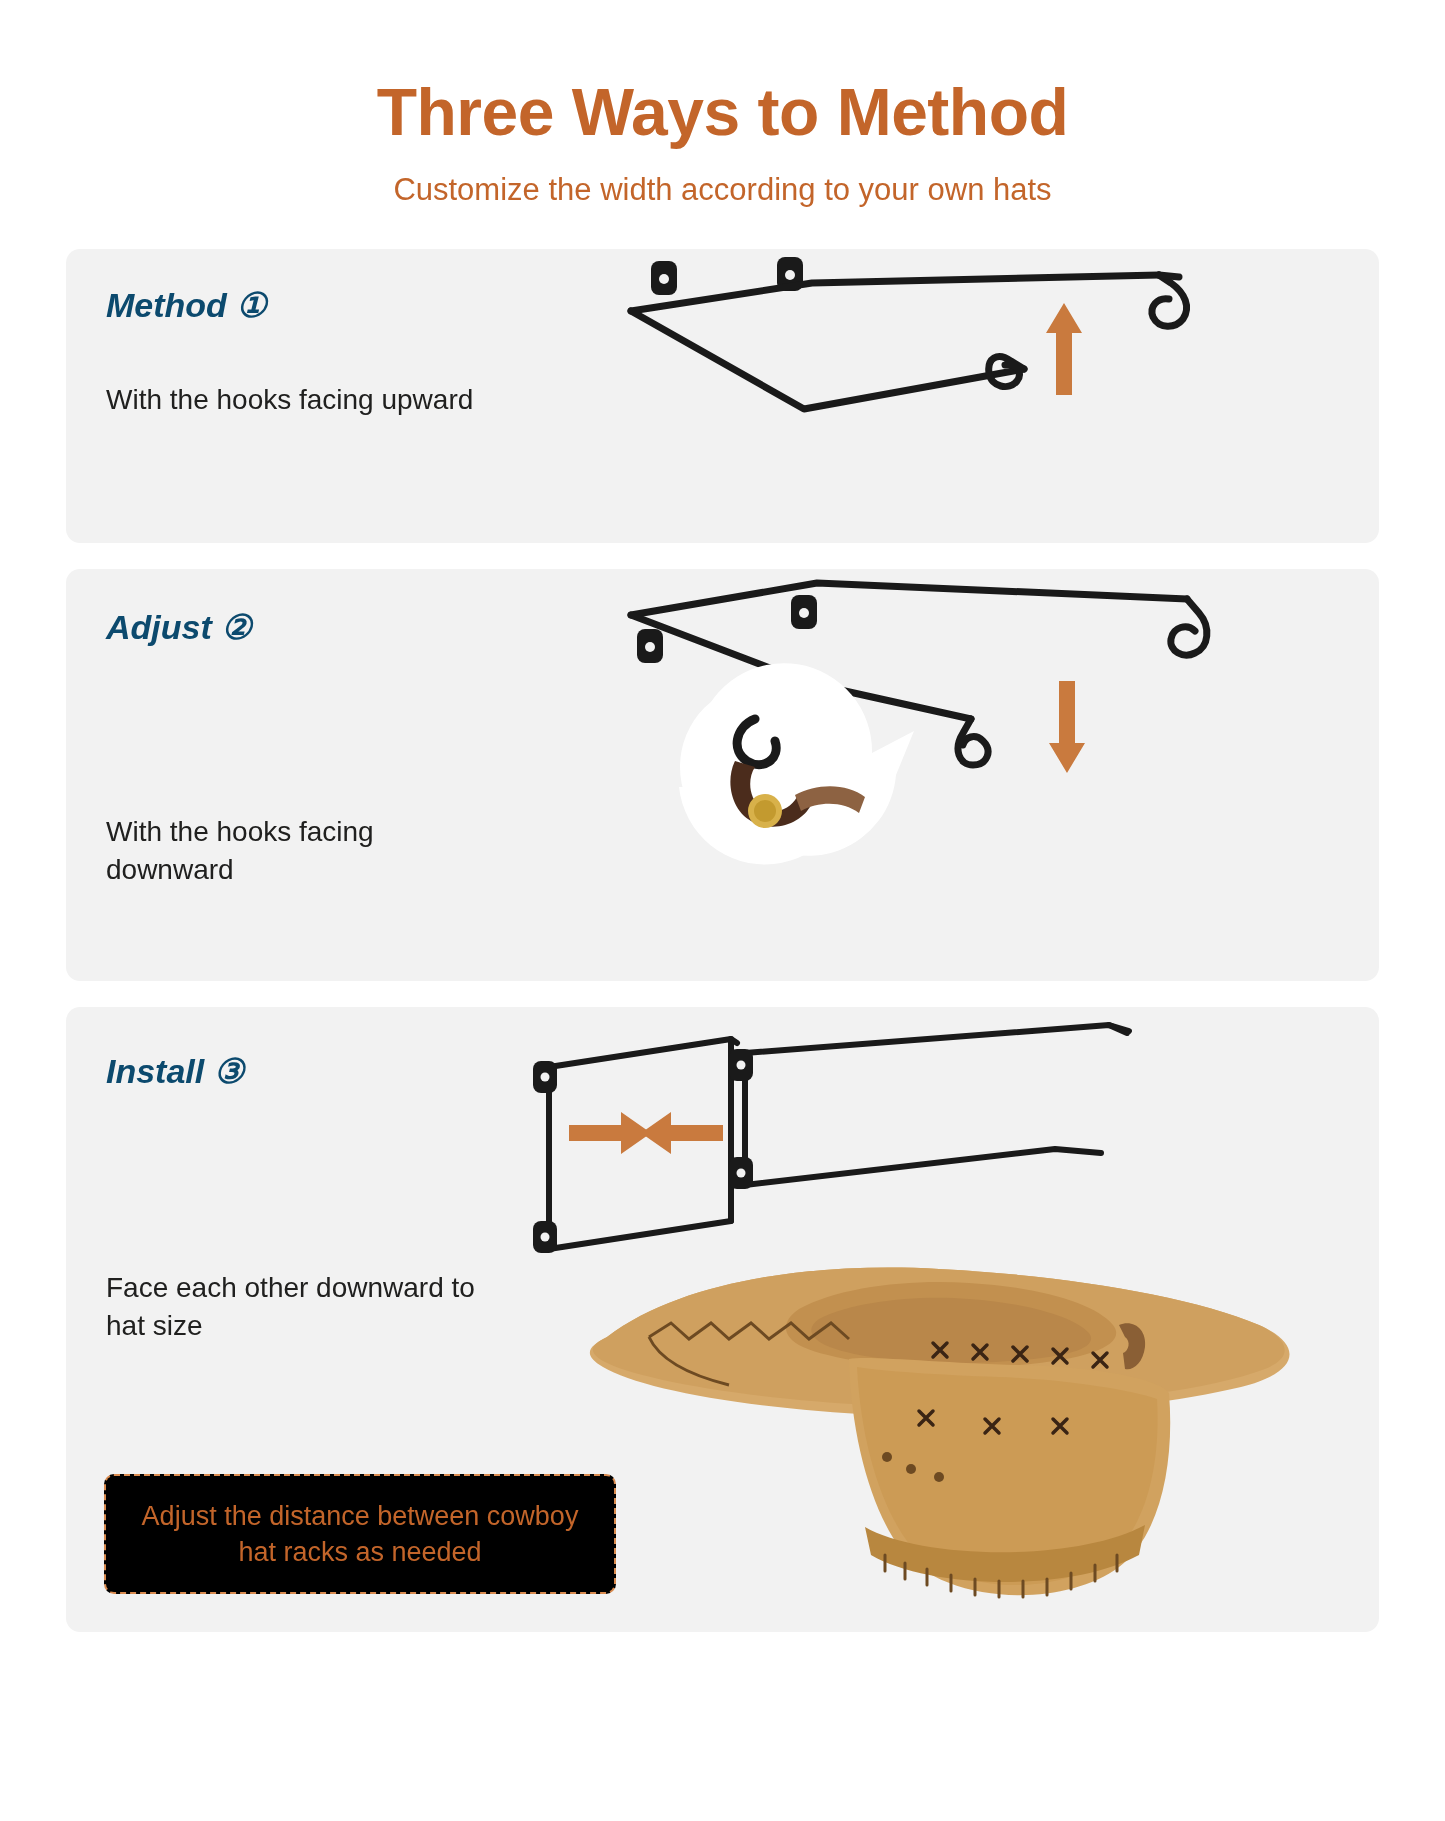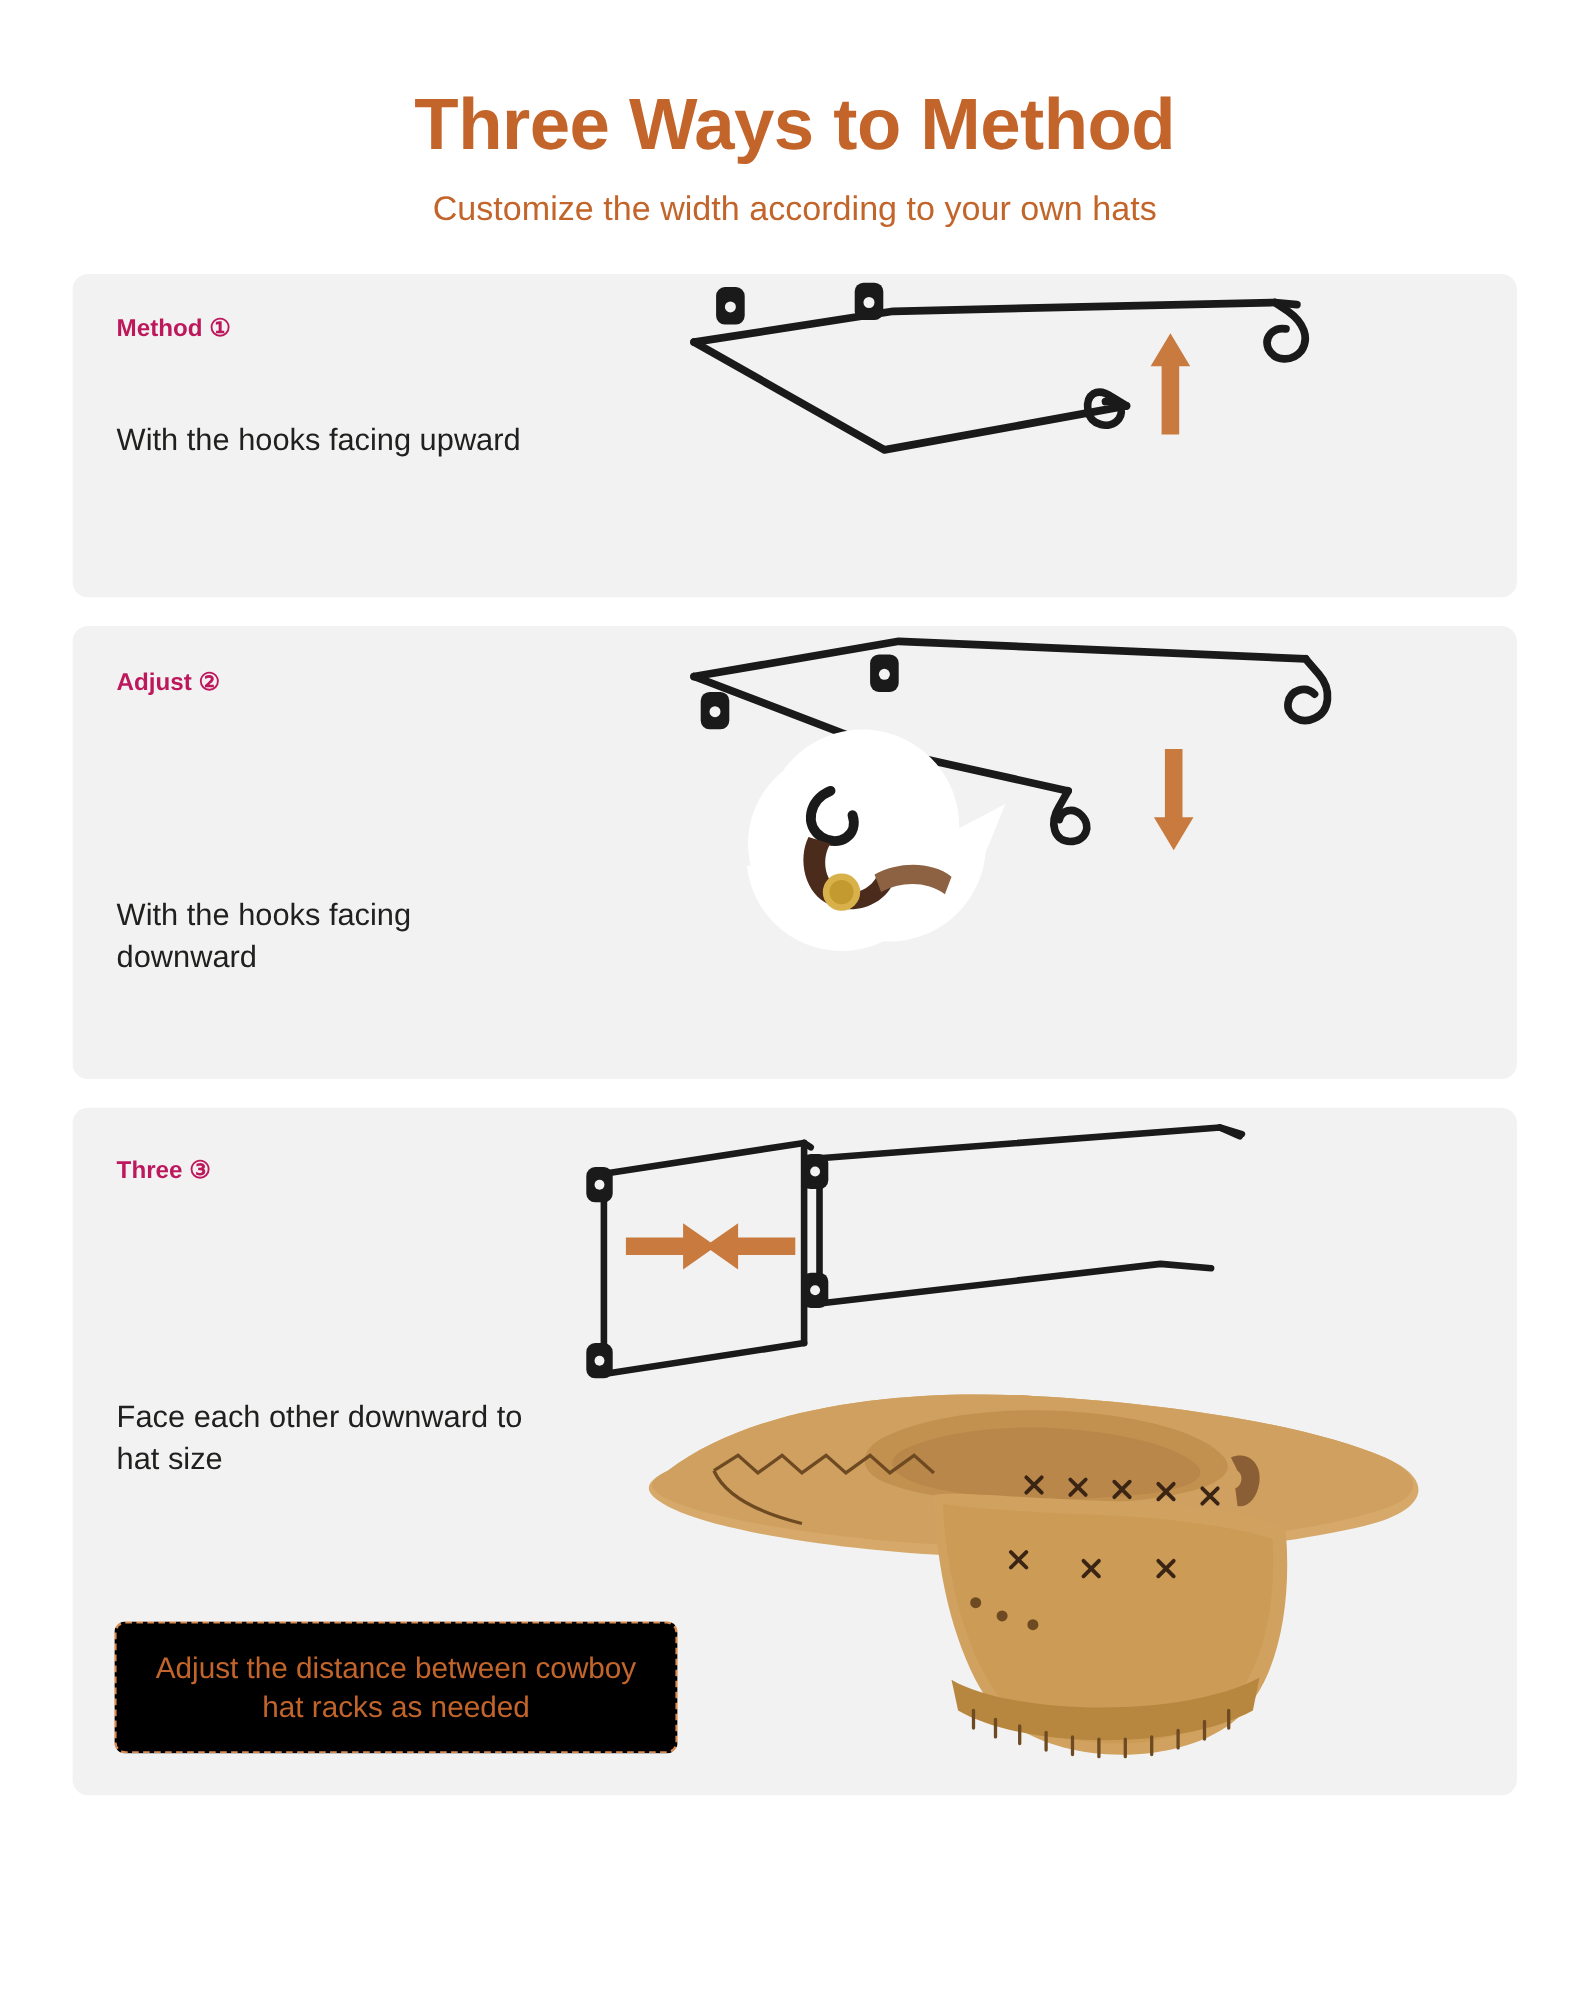--- a/index.html
+++ b/index.html
@@ -53,24 +53,25 @@
     overflow: hidden;
   }
   .card + .card { margin-top: 26px; }
   .card-1 { height: 294px; }
   .card-2 { height: 412px; }
   .card-3 { height: 625px; }
 
   .method-label {
     position: absolute;
     left: 40px;
-    font-size: 22px;
+    font-size: 34px;
     font-weight: bold;
-    color: #be185d;
+    color: #0c4a6e;
     white-space: nowrap;
+    font-style: italic;
   }
   .card-1 .method-label { top: 36px; }
   .card-2 .method-label { top: 38px; }
   .card-3 .method-label { top: 44px; }
 
   .method-desc {
     position: absolute;
     left: 40px;
     font-size: 28px;
     color: #20201f;
@@ -185,21 +186,21 @@
             <path d="M176 192 C166 212 172 244 196 254 C220 264 244 252 252 236 L238 228 C230 242 214 246 202 238 C190 230 188 210 196 198 z" fill="#4b2c1c"></path>
             <path d="M236 226 C258 214 288 214 306 228 L300 244 C284 232 260 232 242 242 z" fill="#8d6242"></path>
             <circle cx="206" cy="242" r="17" fill="#d8b14a"></circle>
             <circle cx="206" cy="242" r="11" fill="#c39a2f"></circle>
           </g>
         </svg>
       </div>
     </div>
 
     <div class="card card-3">
-      <div class="method-label">Three ③</div>
+      <div class="method-label">Install ③</div>
       <div class="method-desc">Face each other downward to hat size</div>
       <div class="note-box">Adjust the distance between cowboy hat racks as needed</div>
 
       <div class="art art-3">
         <svg viewBox="0 0 880 625" width="880" height="625" aria-hidden="true">
 
           <g fill="none" stroke="#1a1a1a" stroke-width="6" stroke-linecap="round" stroke-linejoin="round">
             <path d="M50 60 L232 32 L238 36"></path>
             <path d="M50 60 L50 242"></path>
             <path d="M232 32 L232 214"></path>

